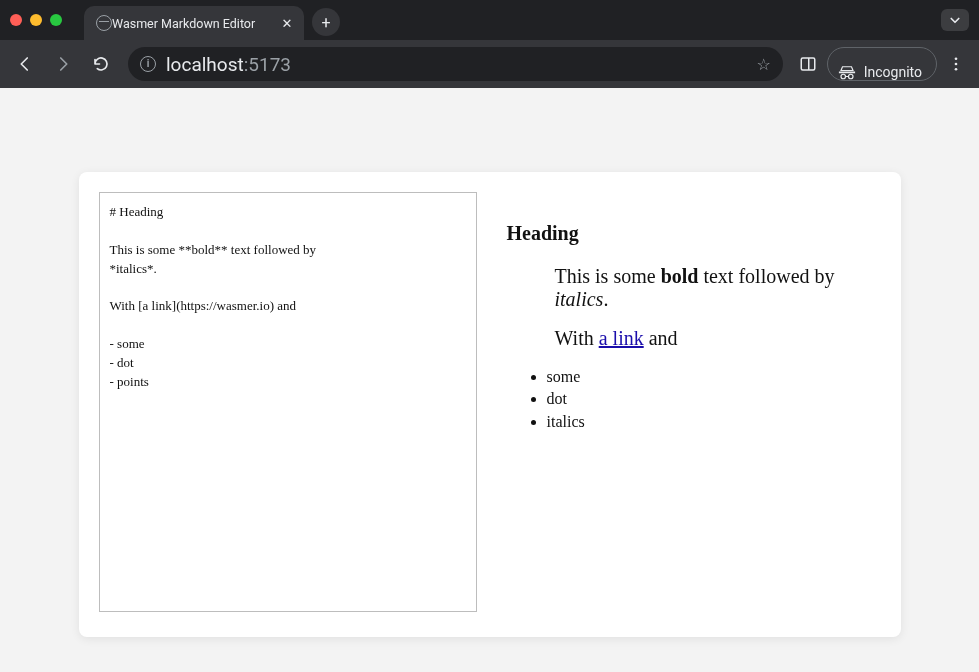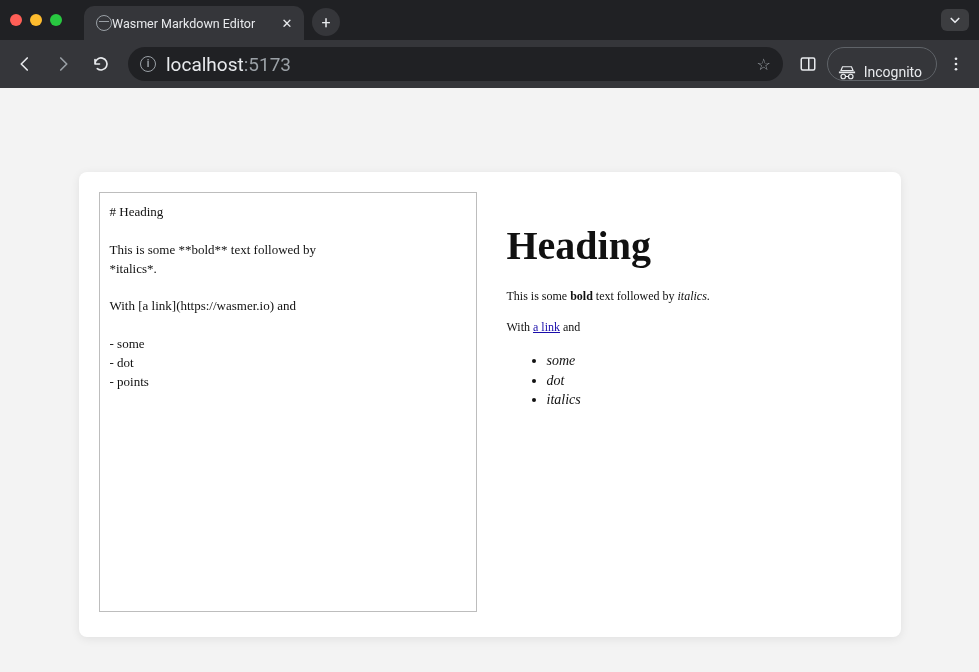--- a/index.html
+++ b/index.html
@@ -183,33 +183,33 @@
       resize: none;
       outline: none;
     }
     .preview {
       flex: 1;
       padding-top: 30px;
       font-family: "Times New Roman", Times, serif;
       color: #111;
     }
     .preview h1 {
-      font-size: 40px;
+      font-size: 20px;
       font-weight: bold;
       margin-bottom: 20px;
     }
     .preview p {
-      font-size: 12px;
+      font-size: 20px;
       margin-bottom: 16px;
+      margin-left: 48px;
     }
     .preview a { color: #1a0dab; text-decoration: underline; }
     .preview ul {
       padding-left: 40px;
-      font-size: 14px;
-      font-style: italic;
+      font-size: 16px;
     }
     .preview li { line-height: 1.4; }
     .bold { font-weight: bold; }
     .italic { font-style: italic; }
     .arrow-svg { width: 18px; height: 18px; }
   </style>
 </head>
 <body>
 
 <div class="chrome-top">

